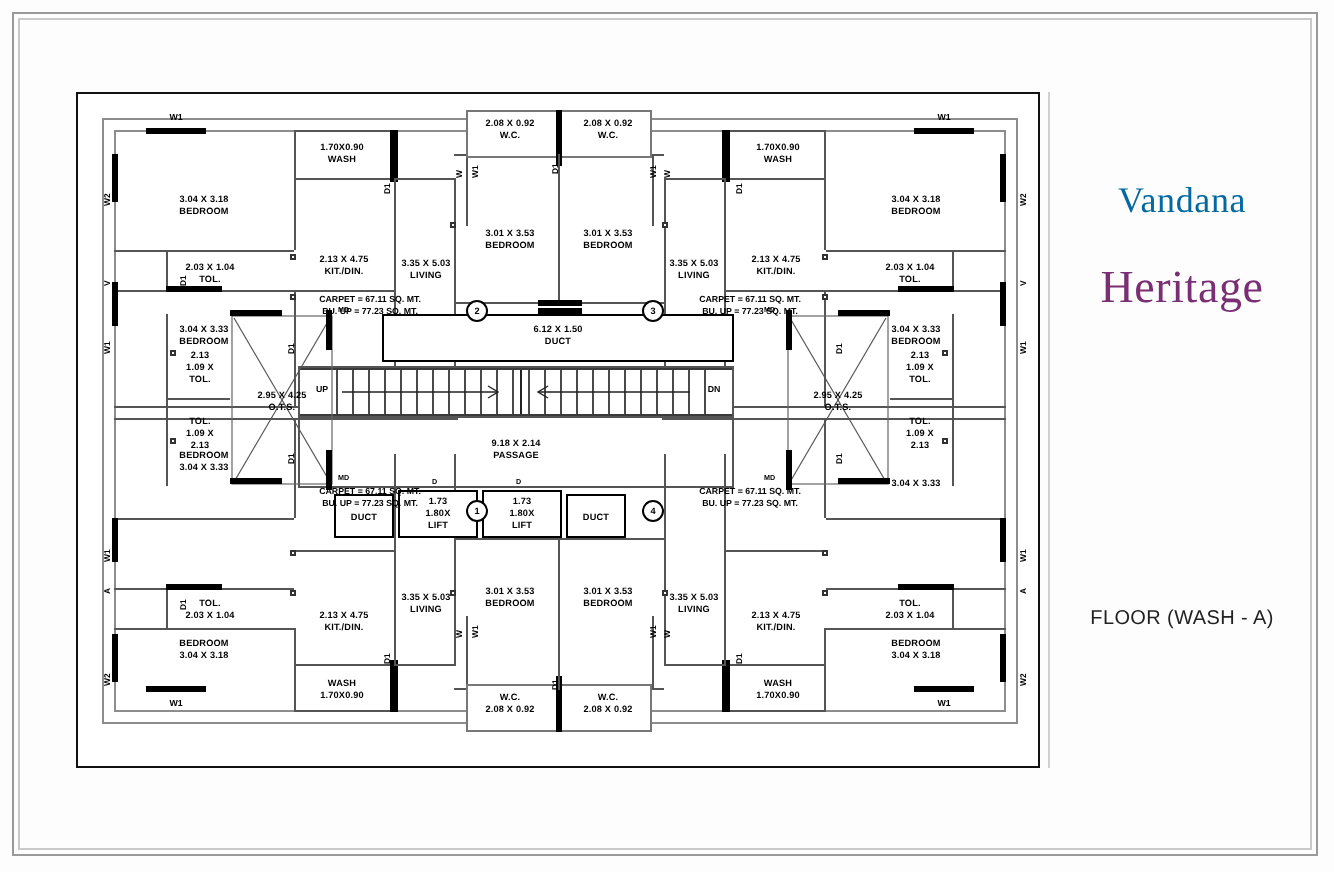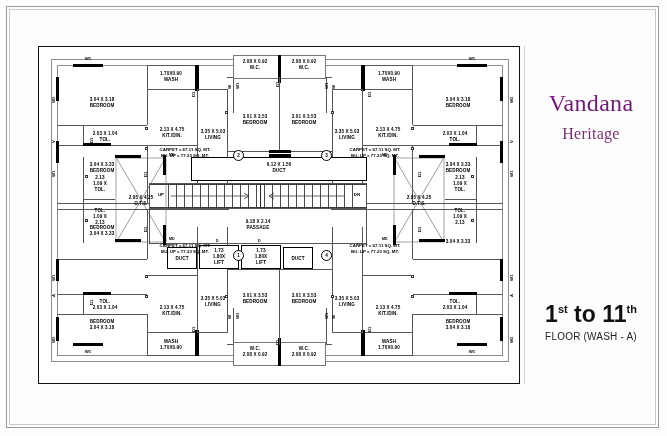--- a/index.html
+++ b/index.html
@@ -21,22 +21,22 @@
   .tiny{position:absolute;font-size:3.6px;font-weight:bold;color:#000;white-space:nowrap;}
   .carpet{position:absolute;font-size:4.4px;font-weight:bold;color:#000;line-height:1.35;text-align:center;white-space:nowrap;transform:translateX(-50%);}
   .circle{position:absolute;width:9px;height:9px;border:0.9px solid #000;border-radius:50%;font-size:4.6px;font-weight:bold;display:flex;align-items:center;justify-content:center;background:#fff;color:#000;}
   .dsym{position:absolute;width:3.2px;height:3.2px;border:0.8px solid #333;box-sizing:border-box;background:#fff;}
 
   .stair{position:absolute;border:0.8px solid #3a3a3a;box-sizing:border-box;background:#fff;}
   .stair .tread{position:absolute;top:0;bottom:0;width:0;border-left:0.7px solid #4a4a4a;}
   .ots{position:absolute;}
 
   .logo-title{position:absolute;left:50%;top:44px;transform:translateX(-50%);text-align:center;font-family:"Liberation Serif",serif;}
-  .logo-title .l1{font-size:24px;color:#701a75;letter-spacing:.3px;font-style:normal;}
-  .logo-title .l2{font-size:16px;color:#7a2f74;margin-top:8px;letter-spacing:.3px;}
+  .logo-title .l1{font-size:18px;color:#0369a1;letter-spacing:.3px;font-style:normal;}
+  .logo-title .l2{font-size:23px;color:#7a2f74;margin-top:20px;letter-spacing:.3px;}
   .floor-block{position:absolute;left:50%;top:255px;transform:translateX(-50%);text-align:left;white-space:nowrap;}
   .floor-main{font-size:23px;font-weight:bold;color:#111;letter-spacing:0px;}
   .floor-main sup{font-size:11px;font-weight:bold;vertical-align:super;}
   .floor-sub{font-size:10px;color:#222;margin-top:3px;letter-spacing:.2px;}
   .sep{position:absolute;left:524px;top:46px;width:1px;height:338px;background:#cfcfcf;}
 </style>
 </head>
 <body>
 
 <div id="page">
@@ -506,22 +506,17 @@
   </div>
 
   <div class="sep"></div>
 
   <div class="logo-panel">
     <div class="logo-title">
       <div class="l1">Vandana</div>
       <div class="l2">Heritage</div>
     </div>
     <div class="floor-block">
-      <div class="floor-main">
-        <span>1</span><sup>st</sup>
-        <span>to</span>
-        <span>11</span><sup>th</sup>
-      </div>
       <div class="floor-sub">FLOOR (WASH - A)</div>
     </div>
   </div>
 
 </div>
 
 </body></html>

